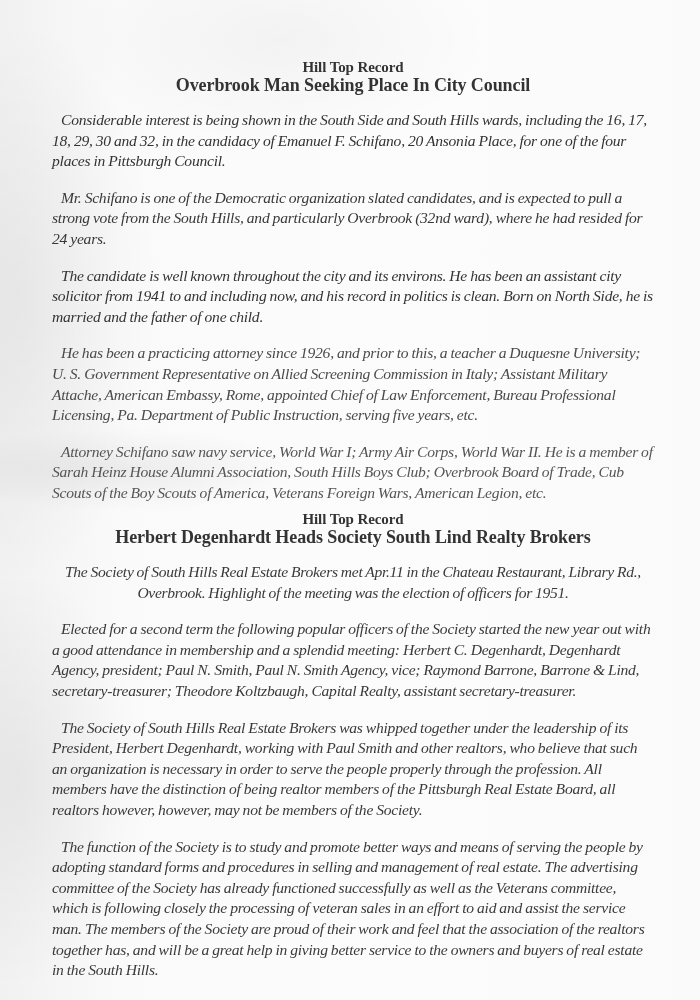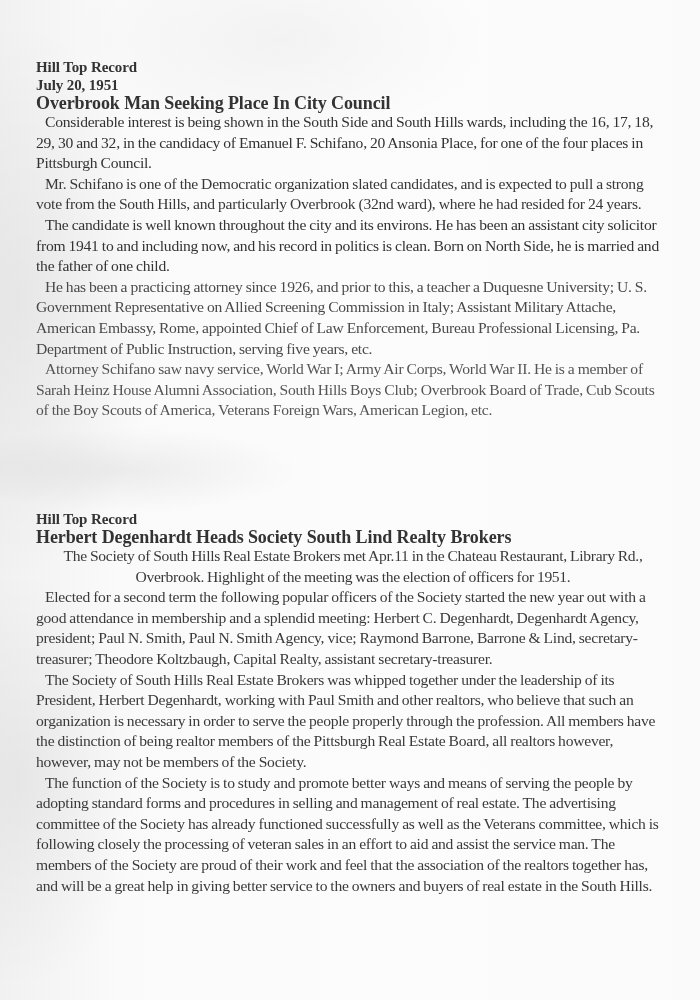--- a/index.html
+++ b/index.html
@@ -28,50 +28,51 @@
         linear-gradient(90deg, #f1f1f1 0px, #fafafa 120px, #fcfcfc 400px, #fafafa 700px);
     }
     .article {
       position: absolute;
       left: 36px;
       width: 634px;
     }
     .article-1 { top: 58px; }
     .article-2 { top: 510px; }
     .hdr {
+      text-align: center;
       font-weight: bold;
       font-size: 15px;
       line-height: 18px;
       color: #333;
       letter-spacing: -0.1px;
     }
     .hdr.headline { font-size: 18px; }
     .para {
       font-size: 15.6px;
       line-height: 20.6px;
       text-indent: 9px;
-      margin: 0;
+      margin: 16px;
       letter-spacing: -0.25px;
       word-spacing: -0.5px;
       color: #333;
+      font-style: italic;
     }
     .article-1 .para-2 { color: #383838; }
     .article-1 .para-4 { color: #4a4a4a; }
     .article-1 .para-5 { color: #555; }
     .article-2 .para { color: #3a3a3a; }
     .article-2 .para-1 { text-indent: 0; text-align: center; letter-spacing: -0.3px; }
   </style>
 </head>
 <body>
 
 <div class="page">
 
   <div class="article article-1">
     <div class="hdr">Hill Top Record</div>
-    <div class="hdr">July 20, 1951</div>
     <div class="hdr headline">Overbrook Man Seeking Place In City Council</div>
     <p class="para para-1">Considerable interest is being shown in the South Side and South Hills wards, including the 16, 17, 18, 29, 30 and 32, in the candidacy of Emanuel F. Schifano, 20 Ansonia Place, for one of the four places in Pittsburgh Council.</p>
     <p class="para para-2">Mr. Schifano is one of the Democratic organization slated candidates, and is expected to pull a strong vote from the South Hills, and particularly Overbrook (32nd ward), where he had resided for 24 years.</p>
     <p class="para para-3">The candidate is well known throughout the city and its environs.  He has been an assistant city solicitor from 1941 to and including now, and his record in politics is clean. Born on North Side, he is married and the father of one child.</p>
     <p class="para para-4">He has been a practicing attorney since 1926, and prior to this, a teacher a Duquesne University;  U. S. Government Representative on Allied Screening Commission in Italy; Assistant Military Attache, American Embassy, Rome, appointed Chief of Law Enforcement, Bureau Professional Licensing, Pa.  Department of Public Instruction, serving five years, etc.</p>
     <p class="para para-5">Attorney Schifano saw navy service, World War I;  Army Air Corps, World War II.  He is a member of Sarah Heinz House Alumni Association, South Hills Boys Club; Overbrook Board of Trade, Cub Scouts of the Boy Scouts of America, Veterans Foreign Wars, American Legion, etc.</p>
   </div>
 
   <div class="article article-2">
     <div class="hdr">Hill Top Record</div>

